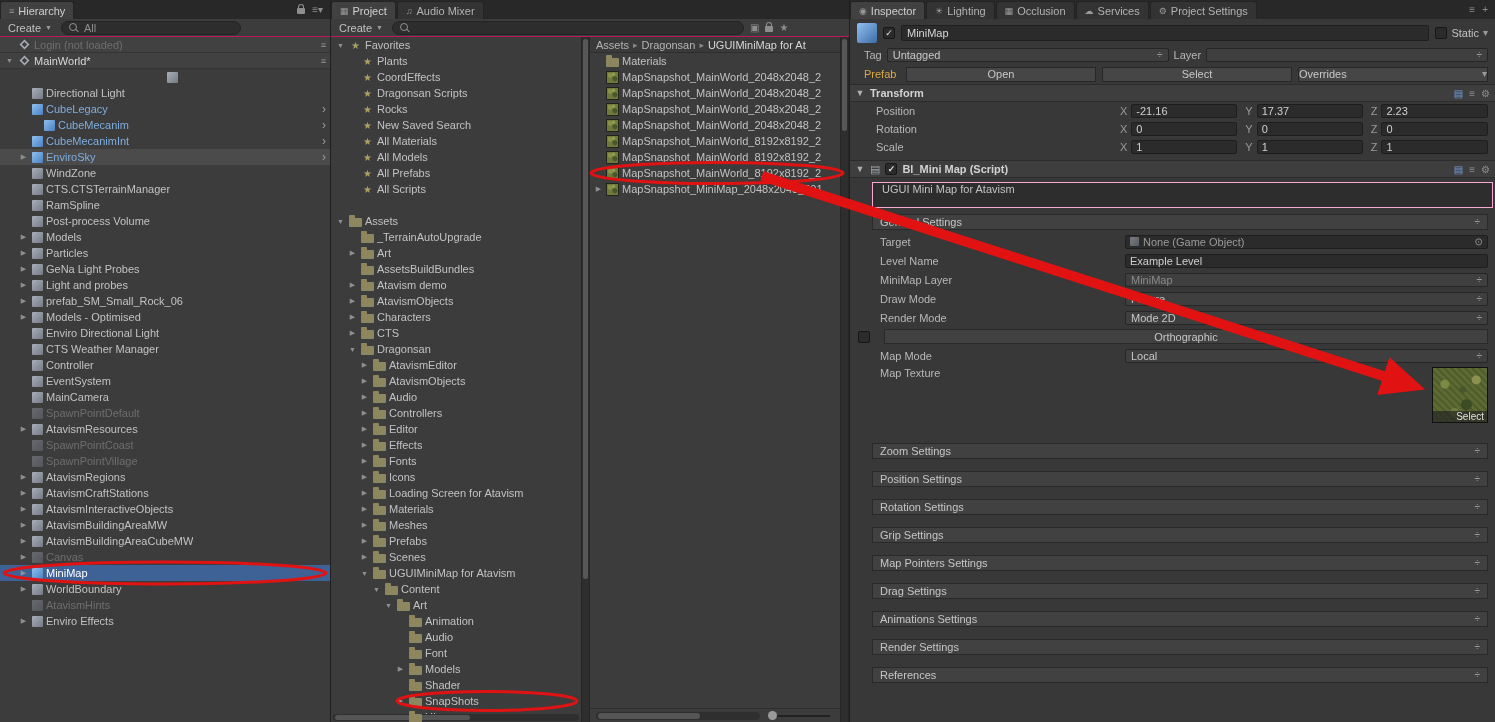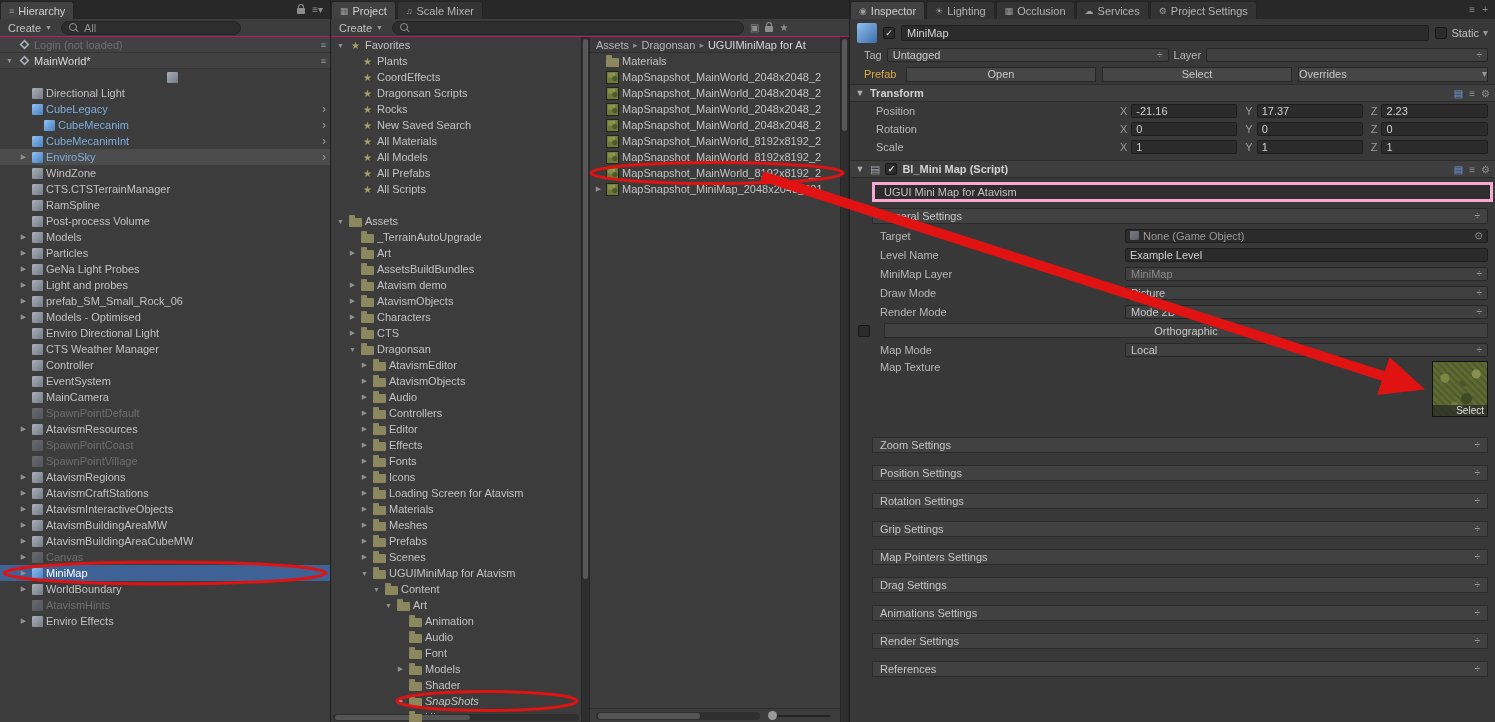--- a/index.html
+++ b/index.html
@@ -93,21 +93,21 @@
 .hicons{margin-left:auto;display:flex;gap:6px;font-weight:normal}
 .hic{color:#8f8f8f;font-size:10px}
 .hic.blue{color:#6f9ddb}
 .trow{height:18px;display:flex;align-items:center;padding:0 7px 0 26px}
 .tlabel{flex:0 0 244px;color:#b8b8b8}
 .axgroup{flex:1;display:flex;align-items:center;gap:4px;margin-right:8px;min-width:0}
 .axgroup:last-child{margin-right:0}
 .axis{color:#9a9a9a;flex:none}
 .field{height:14px;background:#2b2b2b;border:1px solid #1e1e1e;border-radius:2px;padding:0 4px;color:#cfcfcf;display:flex;align-items:center;min-width:0}
 .axfield{flex:1}
-.banner{margin:4px 2px 0 22px;height:20px;background:#2d2d2d;border:3px solid #f9a8d4;display:flex;align-items:center;padding:0 9px;color:#c2c2c2}
+.banner{margin:4px 2px 0 22px;height:26px;background:#2d2d2d;border:1px solid #f9a8d4;display:flex;padding:0 9px;color:#c2c2c2}
 .genbar,.secbar{margin:0 7px 0 22px;height:16px;background:#414141;border:1px solid #2a2a2a;display:flex;align-items:center;padding:0 7px;color:#c6c6c6}
 .genbar{margin-top:6px}
 .secbar{margin-bottom:12px}
 .gfields{margin-top:2px}
 .gfrow{height:19px;display:flex;align-items:center;padding:0 7px 0 30px}
 .flabel{flex:0 0 245px;color:#b8b8b8;white-space:nowrap;overflow:hidden}
 .gfrow .field,.gfrow .popup{flex:1}
 .objfield .objtext{color:#9a9a9a;overflow:hidden;white-space:nowrap}
 .obj-ic{width:9px;height:9px;flex:none;border-radius:1px;background:linear-gradient(135deg,#9aa0a8,#6b727c);opacity:.7}
 .picker{margin-left:auto;color:#9a9a9a;font-size:10px;flex:none}
@@ -340,21 +340,21 @@
   </section>
 
   <section class="panel project">
     <div class="tabbar">
       <div class="tab active">
         <span class="tabicon">▦</span>
         <span>Project</span>
       </div>
       <div class="tab">
         <span class="tabicon">♫</span>
-        <span>Scale Mixer</span>
+        <span>Audio Mixer</span>
       </div>
     </div>
     <div class="toolbar">
       <div class="dropdown-btn">
         <span>Create</span>
         <span class="dd">▼</span>
       </div>
       <div class="searchbox grow">
         <span class="mag"></span>
       </div>
@@ -561,21 +561,21 @@
           <div class="prow" style="padding-left: 64px;">
             <span class="exp">▶</span>
             <span class="folder"></span>
             <span class="lbl">Models</span>
           </div>
           <div class="prow" style="padding-left: 64px;">
             <span class="exp"></span>
             <span class="folder"></span>
             <span class="lbl">Shader</span>
           </div>
-          <div class="prow" style="padding-left: 64px; font-style: italic;">
+          <div class="prow" style="padding-left: 64px;">
             <span class="exp">▶</span>
             <span class="folder"></span>
             <span class="lbl">SnapShots</span>
           </div>
           <div class="prow" style="padding-left: 64px;">
             <span class="exp">▶</span>
             <span class="folder"></span>
             <span class="lbl">UI</span>
           </div>
         </div>

